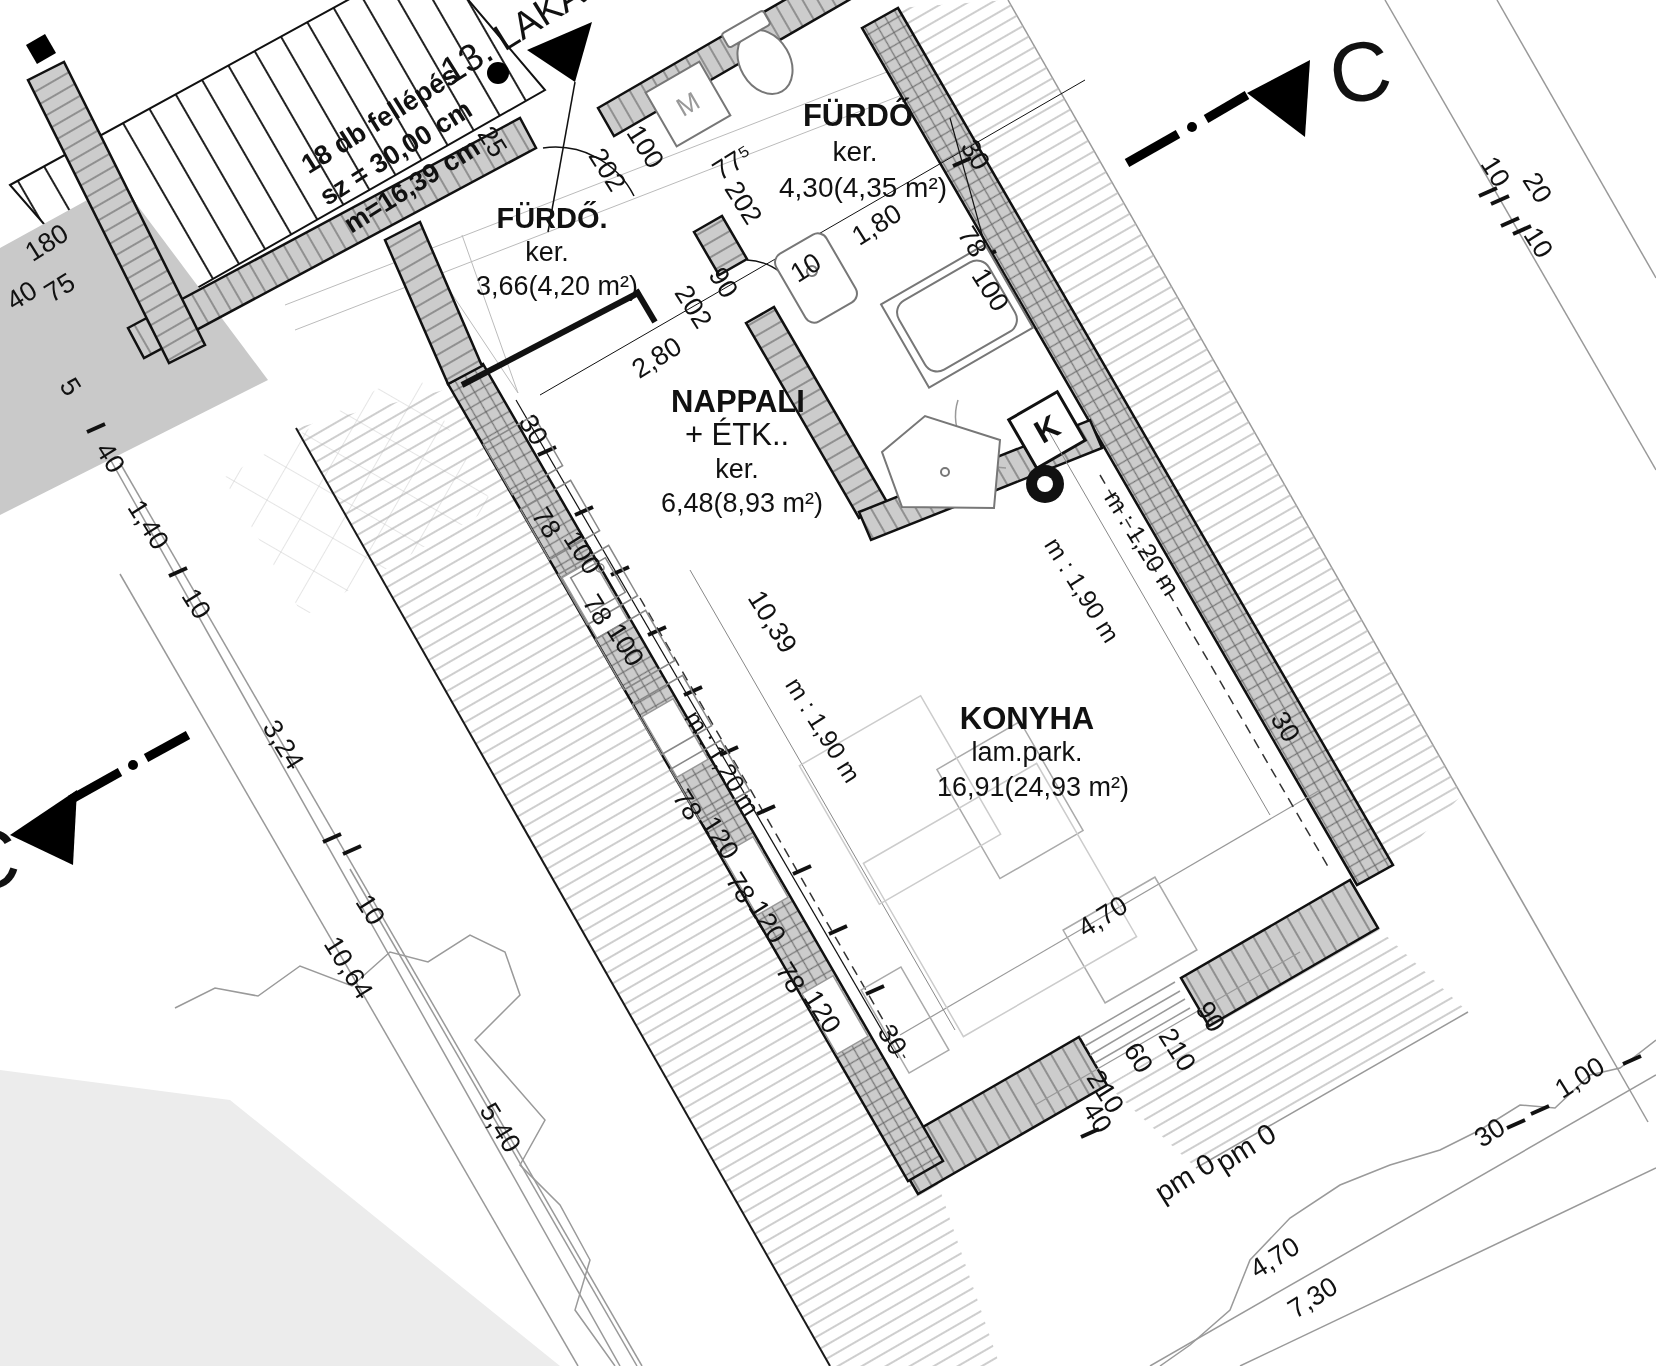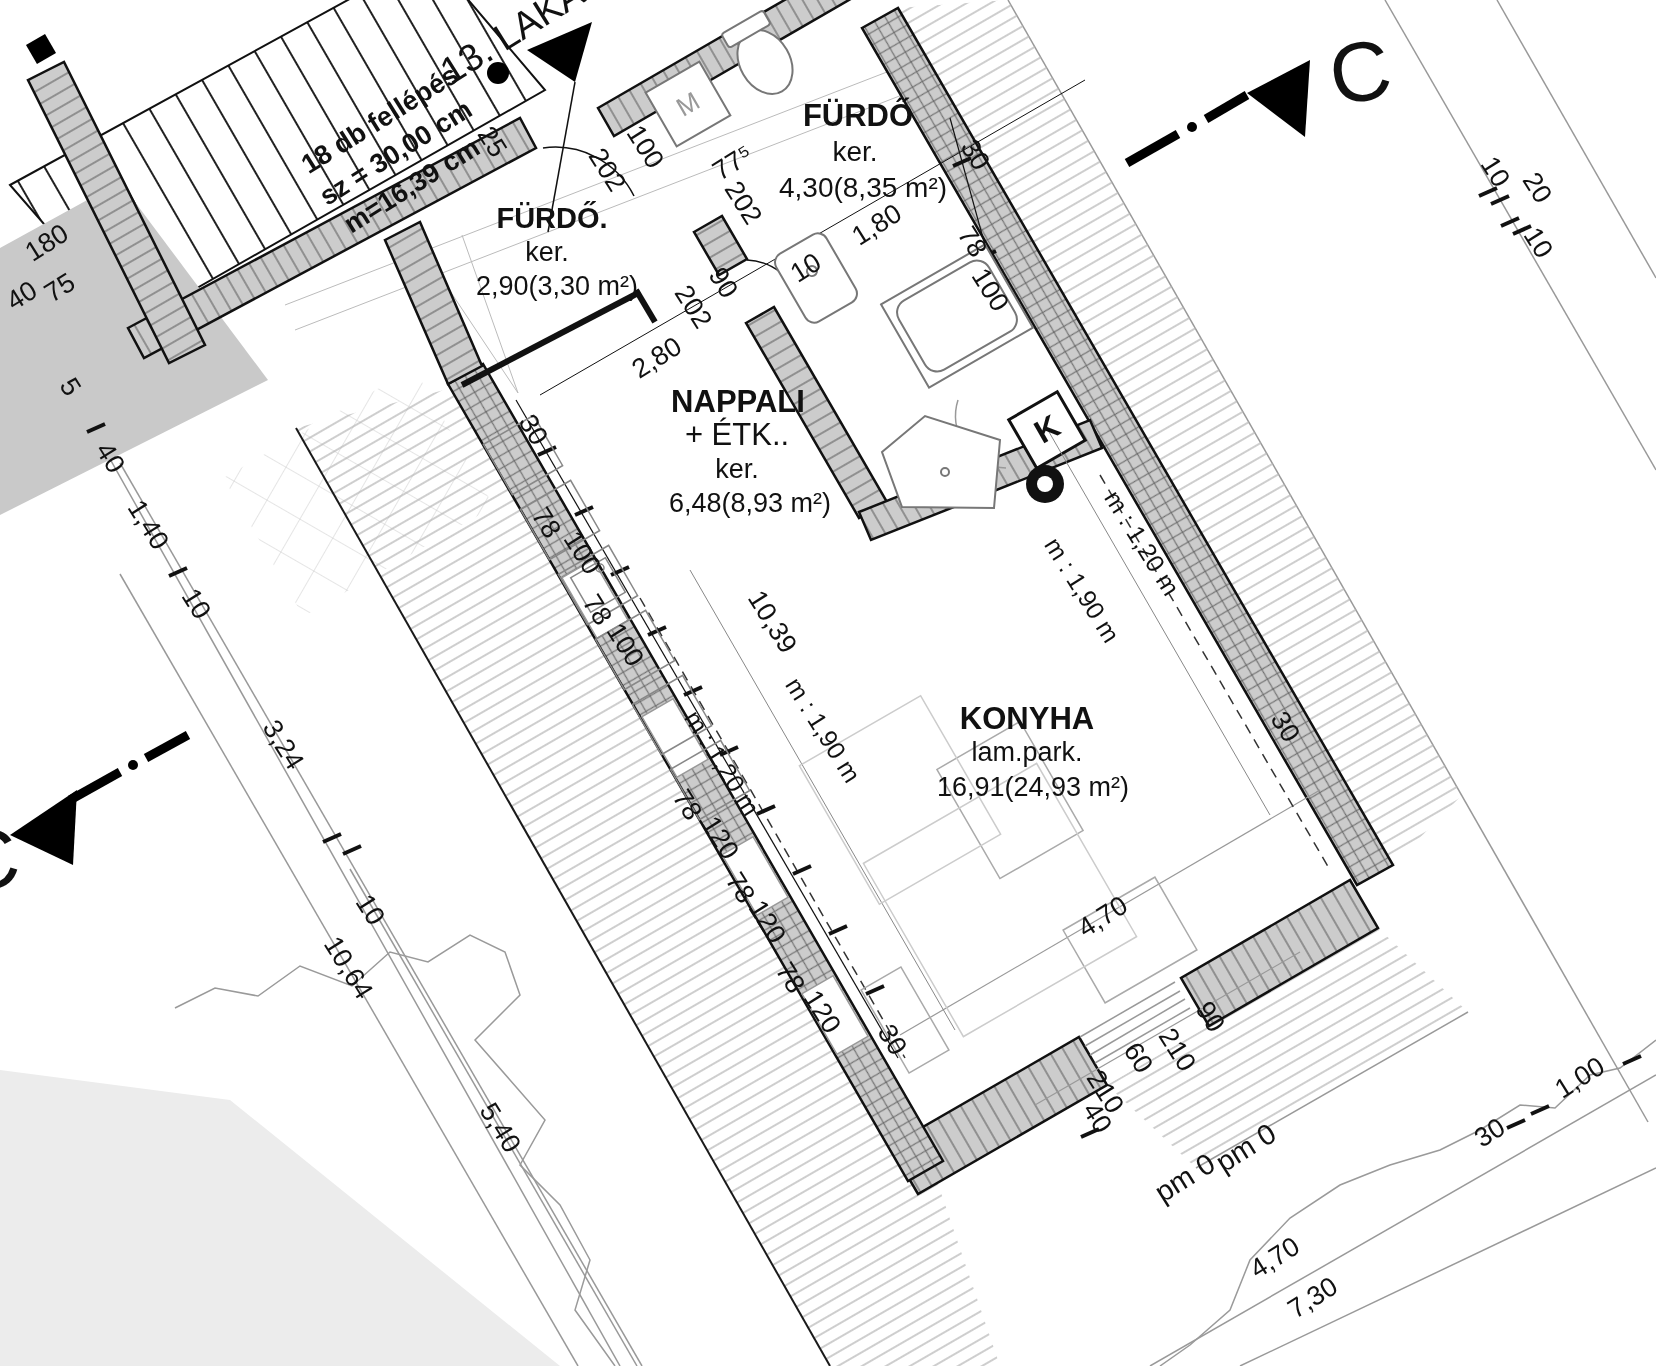--- a/index.html
+++ b/index.html
@@ -217,28 +217,28 @@
     <polygon points="527,50 592,22 575,82" fill="#000000"></polygon>
     <line x1="575" y1="82" x2="548" y2="232" stroke="#111111" stroke-width="1.5"></line>
     <line x1="1127" y1="163" x2="1178" y2="134" stroke="#000000" stroke-width="9"></line>
     <circle cx="1192" cy="127" r="5" fill="#000000"></circle>
     <line x1="1206" y1="119" x2="1247" y2="95" stroke="#000000" stroke-width="9"></line>
     <polygon points="1247,93 1310,60 1305,137" fill="#000000"></polygon>
   </g>
 </svg>
 <div class="lbl" style="left: 858px; top: 115px; font-size: 31px; font-weight: bold; transform: translate(-50%, -50%) rotate(0deg);">FÜRDŐ</div>
     <div class="lbl" style="left: 855px; top: 152px; font-size: 28px; font-weight: normal; transform: translate(-50%, -50%) rotate(0deg);">ker.</div>
-    <div class="lbl" style="left: 863px; top: 188px; font-size: 28px; font-weight: normal; transform: translate(-50%, -50%) rotate(0deg);">4,30(8,35 m²)</div>
+    <div class="lbl" style="left: 863px; top: 188px; font-size: 28px; font-weight: normal; transform: translate(-50%, -50%) rotate(0deg);">4,30(4,35 m²)</div>
     <div class="lbl" style="left: 552px; top: 218px; font-size: 29px; font-weight: bold; transform: translate(-50%, -50%) rotate(0deg);">FÜRDŐ.</div>
     <div class="lbl" style="left: 547px; top: 252px; font-size: 27px; font-weight: normal; transform: translate(-50%, -50%) rotate(0deg);">ker.</div>
-    <div class="lbl" style="left: 557px; top: 286px; font-size: 27px; font-weight: normal; transform: translate(-50%, -50%) rotate(0deg);">2,90(3,30 m²)</div>
+    <div class="lbl" style="left: 557px; top: 286px; font-size: 27px; font-weight: normal; transform: translate(-50%, -50%) rotate(0deg);">3,66(4,20 m²)</div>
     <div class="lbl" style="left: 738px; top: 401px; font-size: 31px; font-weight: bold; transform: translate(-50%, -50%) rotate(0deg);">NAPPALI</div>
     <div class="lbl" style="left: 737px; top: 434px; font-size: 31px; font-weight: normal; transform: translate(-50%, -50%) rotate(0deg);">+ ÉTK..</div>
     <div class="lbl" style="left: 737px; top: 469px; font-size: 27px; font-weight: normal; transform: translate(-50%, -50%) rotate(0deg);">ker.</div>
-    <div class="lbl" style="left: 742px; top: 503px; font-size: 27px; font-weight: normal; transform: translate(-50%, -50%) rotate(0deg); margin-left: 8px;">6,48(8,93 m²)</div>
+    <div class="lbl" style="left: 742px; top: 503px; font-size: 27px; font-weight: normal; transform: translate(-50%, -50%) rotate(0deg);">6,48(8,93 m²)</div>
     <div class="lbl" style="left: 1027px; top: 718px; font-size: 31px; font-weight: bold; transform: translate(-50%, -50%) rotate(0deg);">KONYHA</div>
     <div class="lbl" style="left: 1027px; top: 752px; font-size: 27px; font-weight: normal; transform: translate(-50%, -50%) rotate(0deg);">lam.park.</div>
     <div class="lbl" style="left: 1033px; top: 787px; font-size: 27px; font-weight: normal; transform: translate(-50%, -50%) rotate(0deg);">16,91(24,93 m²)</div>
     <div class="lbl" style="left: 380px; top: 120px; font-size: 27px; font-weight: bold; transform: translate(-50%, -50%) rotate(-32deg);">18 db fellépés</div>
     <div class="lbl" style="left: 396px; top: 153px; font-size: 27px; font-weight: bold; transform: translate(-50%, -50%) rotate(-32deg);">sz = 30,00 cm</div>
     <div class="lbl" style="left: 412px; top: 186px; font-size: 27px; font-weight: bold; transform: translate(-50%, -50%) rotate(-32deg);">m=16,39 cm</div>
     <div class="lbl" style="left: 512px; top: 32px; font-size: 38px; font-weight: normal; transform: translate(-50%, -50%) rotate(-32deg);">13. LAKÁ</div>
     <div class="lbl" style="left: 688px; top: 104px; font-size: 26px; font-weight: normal; color: rgb(153, 153, 153); transform: translate(-50%, -50%) rotate(-30deg);">M</div>
     <div class="lbl" style="left: 1047px; top: 429px; font-size: 32px; font-weight: bold; transform: translate(-50%, -50%) rotate(-30deg);">K</div>
     <div class="lbl" style="left: 722px; top: 763px; font-size: 25px; font-weight: normal; transform: translate(-50%, -50%) rotate(58deg);">m : 1,20 m</div>

